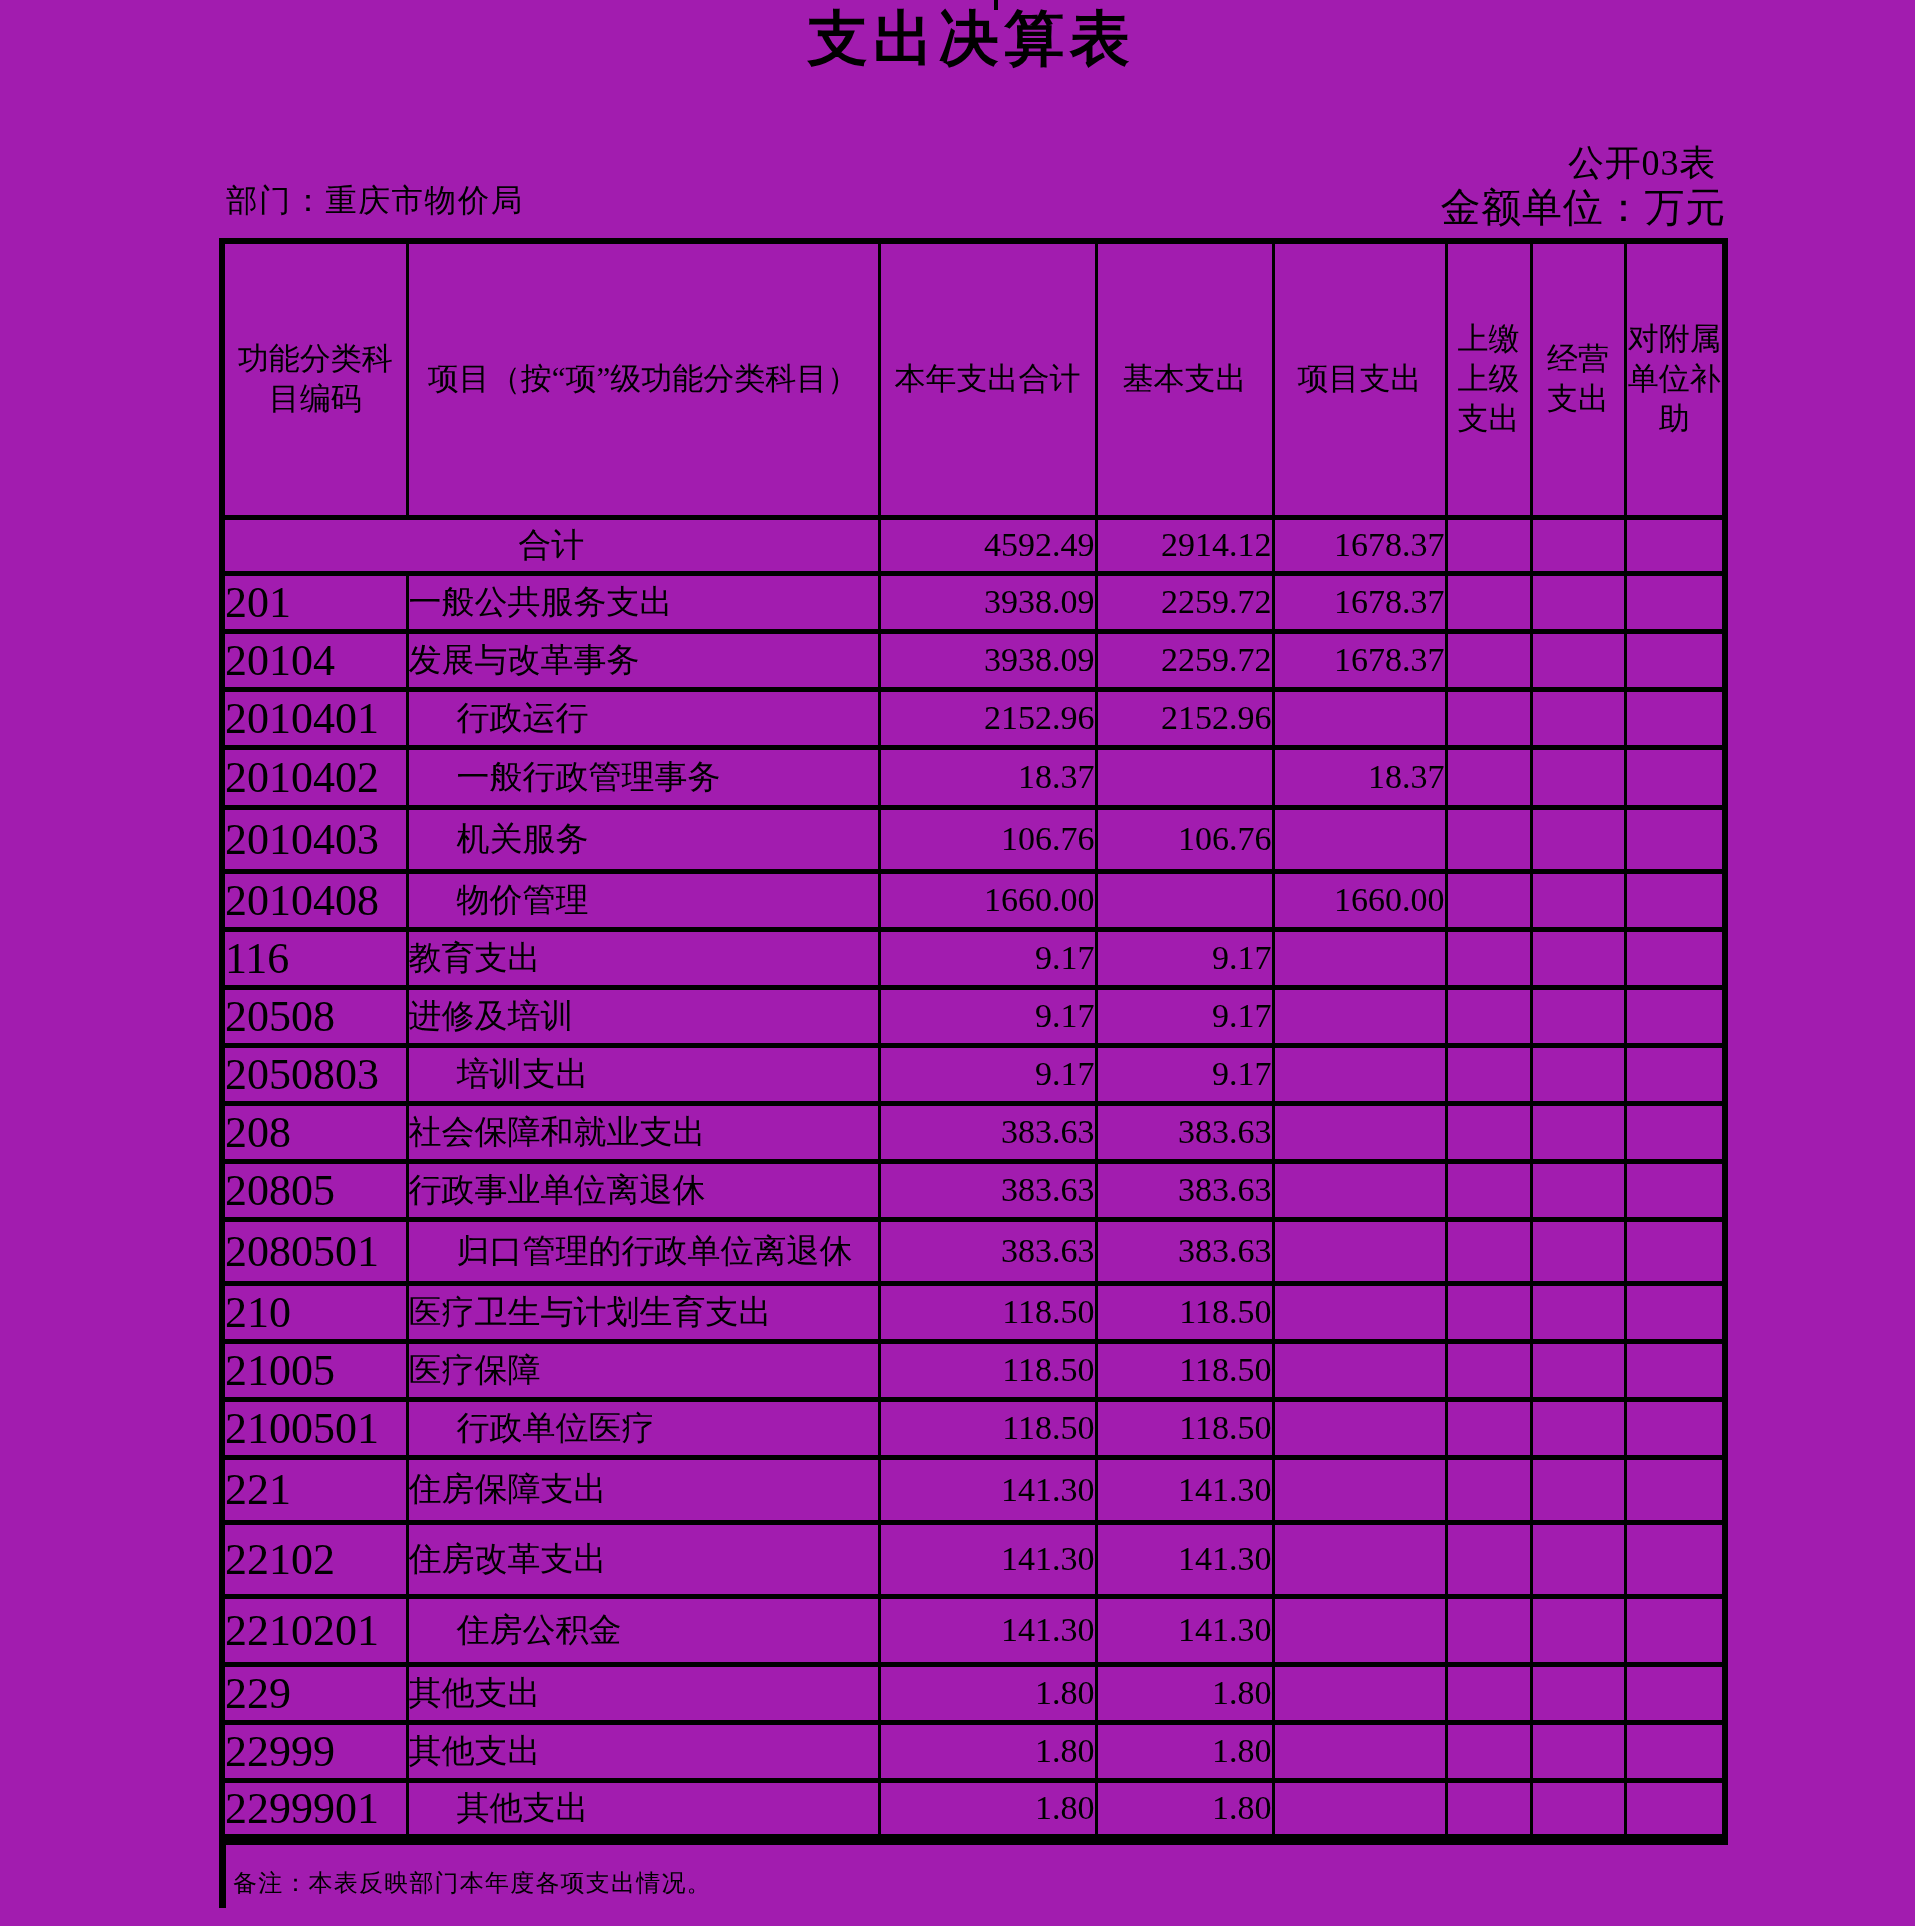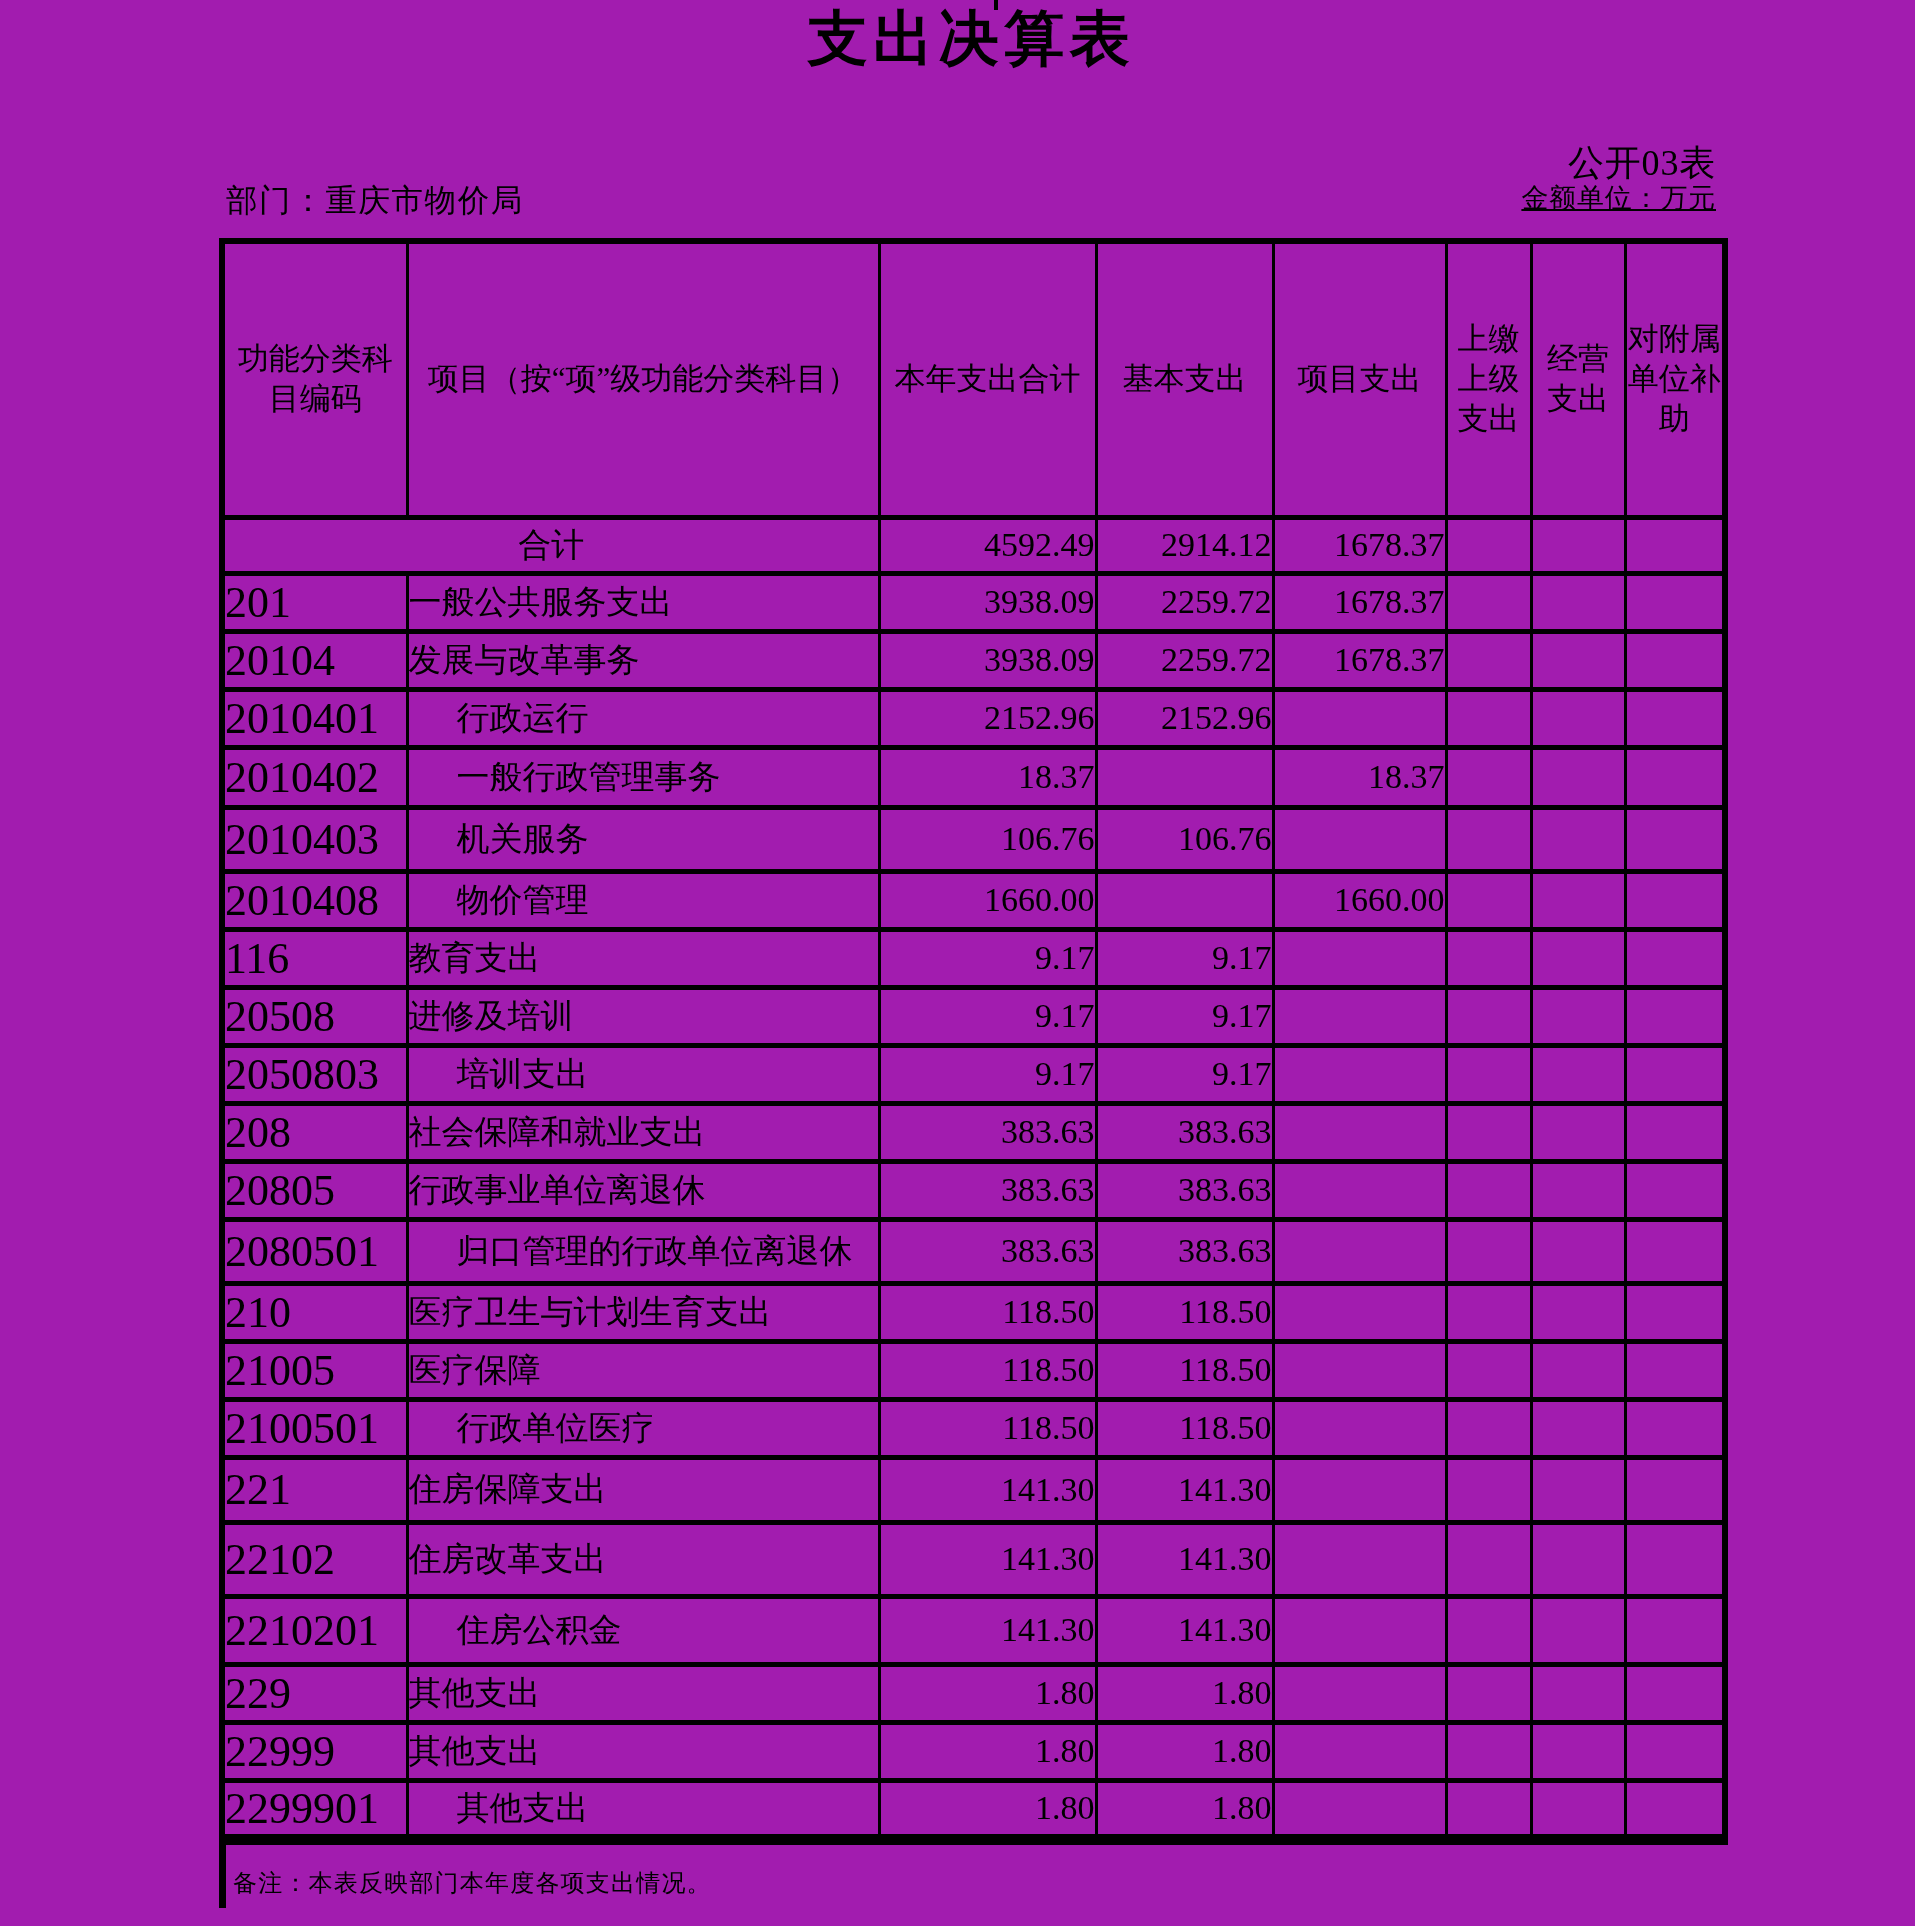--- a/index.html
+++ b/index.html
@@ -15,22 +15,22 @@
   }
   .table-code {
     position:absolute; top:117px; right:199px;
     font-size:36px; letter-spacing:0.8px;margin-top:22px;
   }
   .dept {
     position:absolute; top:180px; left:226px;
     font-size:31.5px; letter-spacing:1.6px;
   }
   .unit {
-    position:absolute; top:180px; right:199px;
-    font-size:27px; letter-spacing:0.8px;text-decoration:underline;
+    position:absolute; top:180px; right:189px;
+    font-size:40px; letter-spacing:0.8px;
   }
   table.main {
     position:absolute; left:219px; top:238px; width:1502px;
     border-collapse:collapse; table-layout:fixed;
     border:6.3px solid #000; border-bottom-width:11px;
   }
   table.main th, table.main td {
     border:3.1px solid #000; border-top-width:5.1px; border-bottom-width:5.1px;
     overflow:hidden; vertical-align:middle; font-weight:normal;
     word-break:break-all; padding:0;

